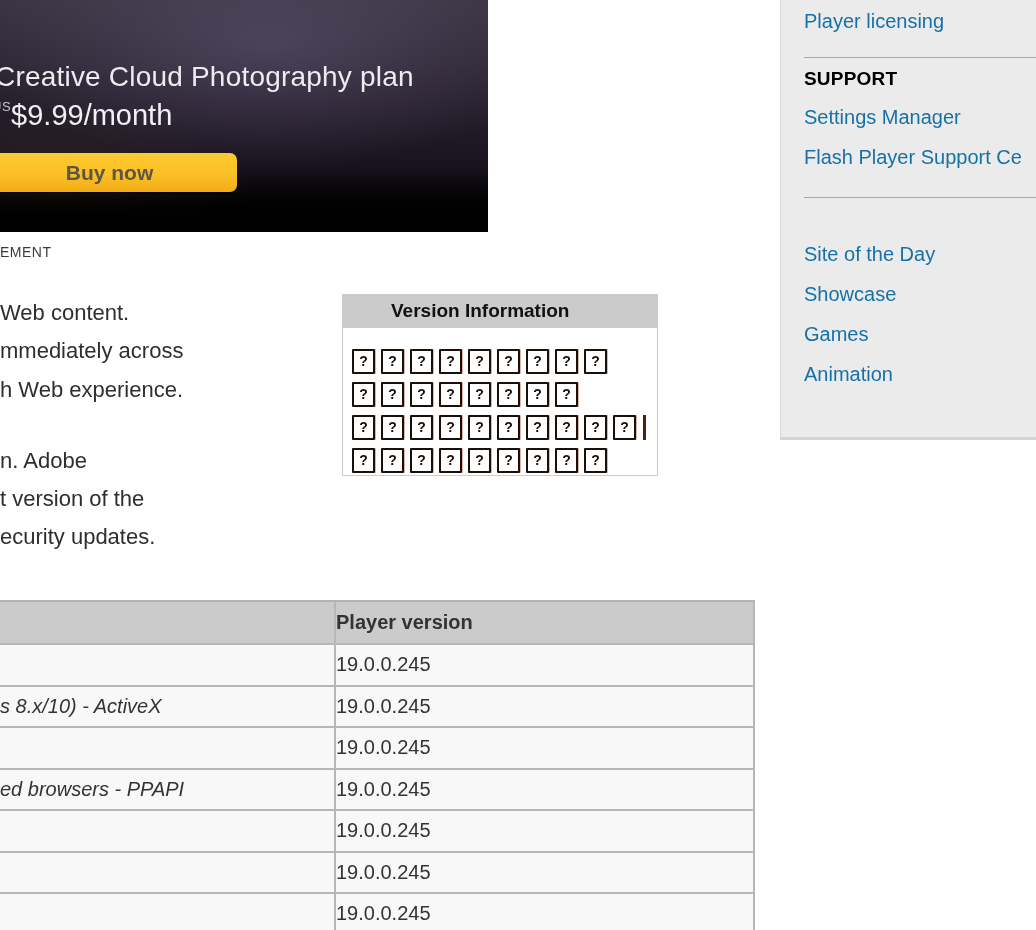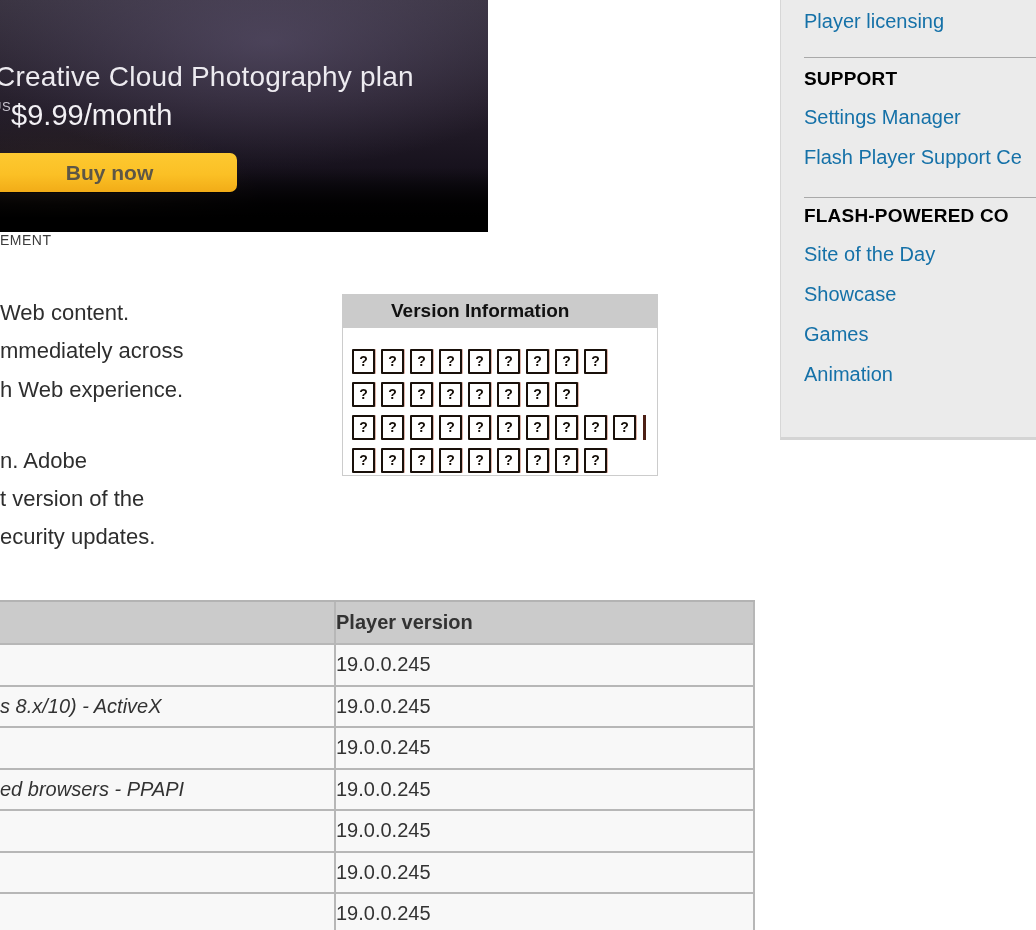--- a/index.html
+++ b/index.html
@@ -17,21 +17,21 @@
       linear-gradient(to bottom,#3a3442 0%, #261f2c 45%, #16111c 75%, #000 100%);}
   .banner-title{position:absolute;left:-5px;top:61px;width:520px;
     color:#edebf0;font-size:28px;font-weight:400;letter-spacing:.2px;white-space:nowrap;}
   .banner-price{position:absolute;left:-8px;top:99px;color:#f2f0f4;font-size:29px;
     font-weight:400;white-space:nowrap;}
   .banner-price .cur{font-size:13px;color:#c9c5d0;vertical-align:14px;letter-spacing:.5px;}
   .buy-btn{position:absolute;left:-18px;top:153px;width:255px;height:39px;border:none;
     border-radius:7px;background:linear-gradient(to bottom,#fdc931 0%,#fbc025 55%,#f2ac17 100%);
     box-shadow:0 1px 0 rgba(0,0,0,.45);color:#5d5646;font-size:21px;font-weight:700;
     font-family:inherit;cursor:pointer;}
-  .ad-label{position:absolute;left:0;top:232px;font-size:14px;color:#3b3b3b;
+  .ad-label{position:absolute;left:0;top:244px;font-size:14px;color:#3b3b3b;
     letter-spacing:.5px;white-space:nowrap;}
 
   
   .frag{position:absolute;left:0;font-size:22px;color:#2e2e2e;white-space:nowrap;line-height:26px;}
 
   
   .vbox{position:absolute;left:342px;top:294px;width:316px;}
   .vbox-head{height:34px;background:#cbcbcb;display:flex;align-items:center;
     padding-left:17px;box-sizing:border-box;}
   .vbox-title{font-size:19px;font-weight:700;color:#111;margin-left:32px;}
@@ -98,21 +98,20 @@
       </div>
   </div>
 
   <div class="sidebar">
     <a class="side-link" style="top:10px">Player licensing</a>
     <div class="side-div" style="top:57px"></div>
     <div class="side-head" style="top:68px">SUPPORT</div>
     <a class="side-link" style="top:106px">Settings Manager</a>
     <a class="side-link" style="top:146px">Flash Player Support Ce</a>
     <div class="side-div" style="top:197px"></div>
-    <div class="side-head" style="top:205px">FLASH-POWERED CO</div>
     <a class="side-link" style="top:243px">Site of the Day</a>
     <a class="side-link" style="top:283px">Showcase</a>
     <a class="side-link" style="top:323px">Games</a>
     <a class="side-link" style="top:363px">Animation</a>
   </div>
 
   <div class="vtable">
     <div class="trow head">
       <div class="tcell-l"></div>
       <div class="tcell-r">Player version</div>

